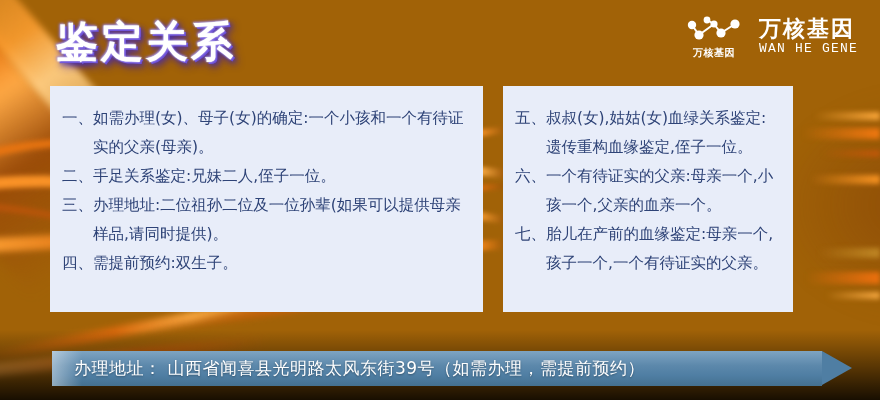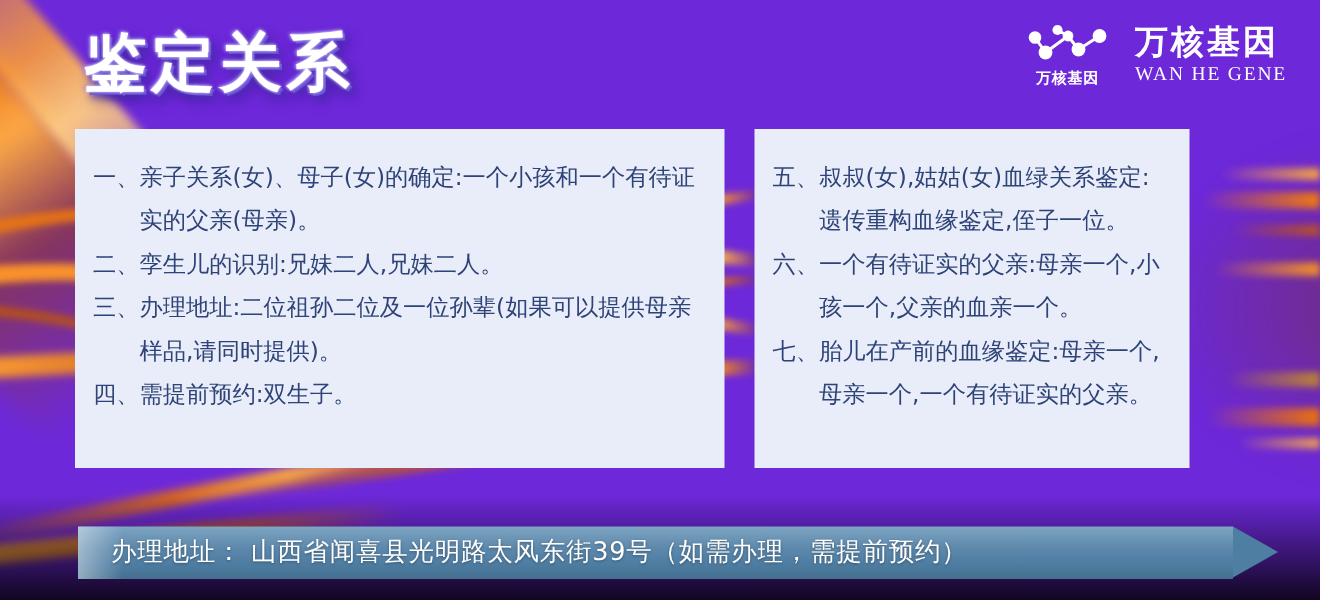--- a/index.html
+++ b/index.html
@@ -8,21 +8,21 @@
     background: #000;
   }
   body {
     font-family: "DejaVu Sans", "Liberation Sans", sans-serif;
   }
   #stage {
     position: relative;
     width: 880px;
     height: 400px;
     overflow: hidden;
-    background: #6d28d9;
+    background: #a16207;
   }
 
   
   .bg-layer {
     position: absolute;
     inset: 0;
     overflow: hidden;
   }
   
   .beam-topleft {
@@ -192,21 +192,21 @@
     font-weight: bold;
     color: #ffffff;
     letter-spacing: 2px;
     line-height: 1.1;
   }
   .brand-text-en {
     font-size: 13px;
     color: #ffffff;
     letter-spacing: 1.2px;
     line-height: 1.2;
-    font-family: Liberation Serif, serif;
+    font-family: Liberation Mono, monospace;
   }
 
   
   .panel {
     position: absolute;
     top: 86px;
     height: 226px;
     background: #e8edf9;
     box-sizing: border-box;
     padding: 18px 14px 10px 12px;
@@ -332,25 +332,25 @@
     </div>
     <div>
       <div class="brand-text-cn">万核基因</div>
       <div class="brand-text-en">WAN HE GENE</div>
     </div>
   </div>
 
   <div class="panel" id="panel-left">
     <div class="item">
       <span class="item-num">一、</span>
-      <span class="item-text">亲子关系(女)、母子(女)的确定:一个小孩和一个有待证实的父亲(母亲)。</span>
+      <span class="item-text">如需办理(女)、母子(女)的确定:一个小孩和一个有待证实的父亲(母亲)。</span>
     </div>
     <div class="item">
       <span class="item-num">二、</span>
-      <span class="item-text">孪生儿的识别:兄妹二人,兄妹二人。</span>
+      <span class="item-text">手足关系鉴定:兄妹二人,侄子一位。</span>
     </div>
     <div class="item">
       <span class="item-num">三、</span>
       <span class="item-text">办理地址:二位祖孙二位及一位孙辈(如果可以提供母亲样品,请同时提供)。</span>
     </div>
     <div class="item">
       <span class="item-num">四、</span>
       <span class="item-text">需提前预约:双生子。</span>
     </div>
   </div>
@@ -359,21 +359,21 @@
     <div class="item">
       <span class="item-num">五、</span>
       <span class="item-text">叔叔(女),姑姑(女)血绿关系鉴定:遗传重构血缘鉴定,侄子一位。</span>
     </div>
     <div class="item">
       <span class="item-num">六、</span>
       <span class="item-text">一个有待证实的父亲:母亲一个,小孩一个,父亲的血亲一个。</span>
     </div>
     <div class="item">
       <span class="item-num">七、</span>
-      <span class="item-text">胎儿在产前的血缘鉴定:母亲一个,母亲一个,一个有待证实的父亲。</span>
+      <span class="item-text">胎儿在产前的血缘鉴定:母亲一个,孩子一个,一个有待证实的父亲。</span>
     </div>
   </div>
 
   <div class="addr-wrap">
     <div class="addr-bar"></div>
     <div class="addr-tip"></div>
     <div class="addr-text">办理地址： 山西省闻喜县光明路太风东街39号（如需办理，需提前预约）</div>
   </div>
 
 </div>

